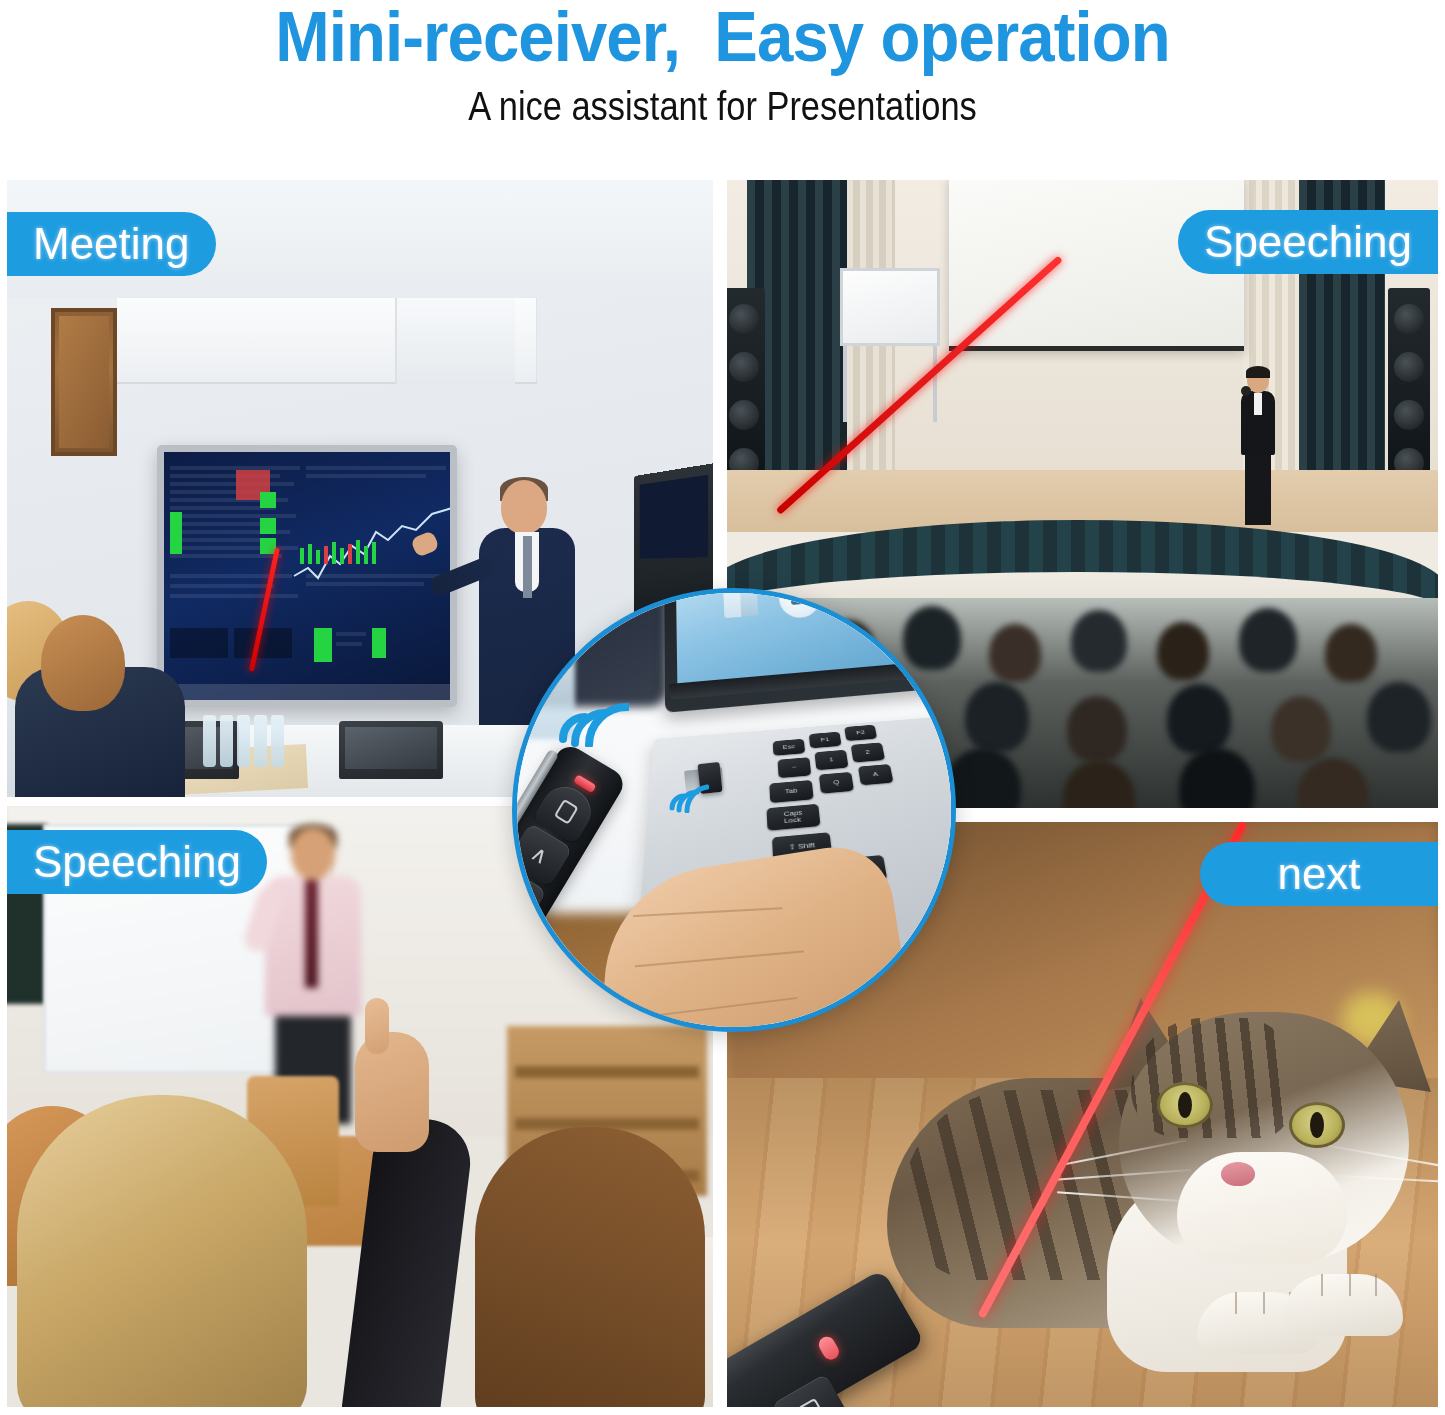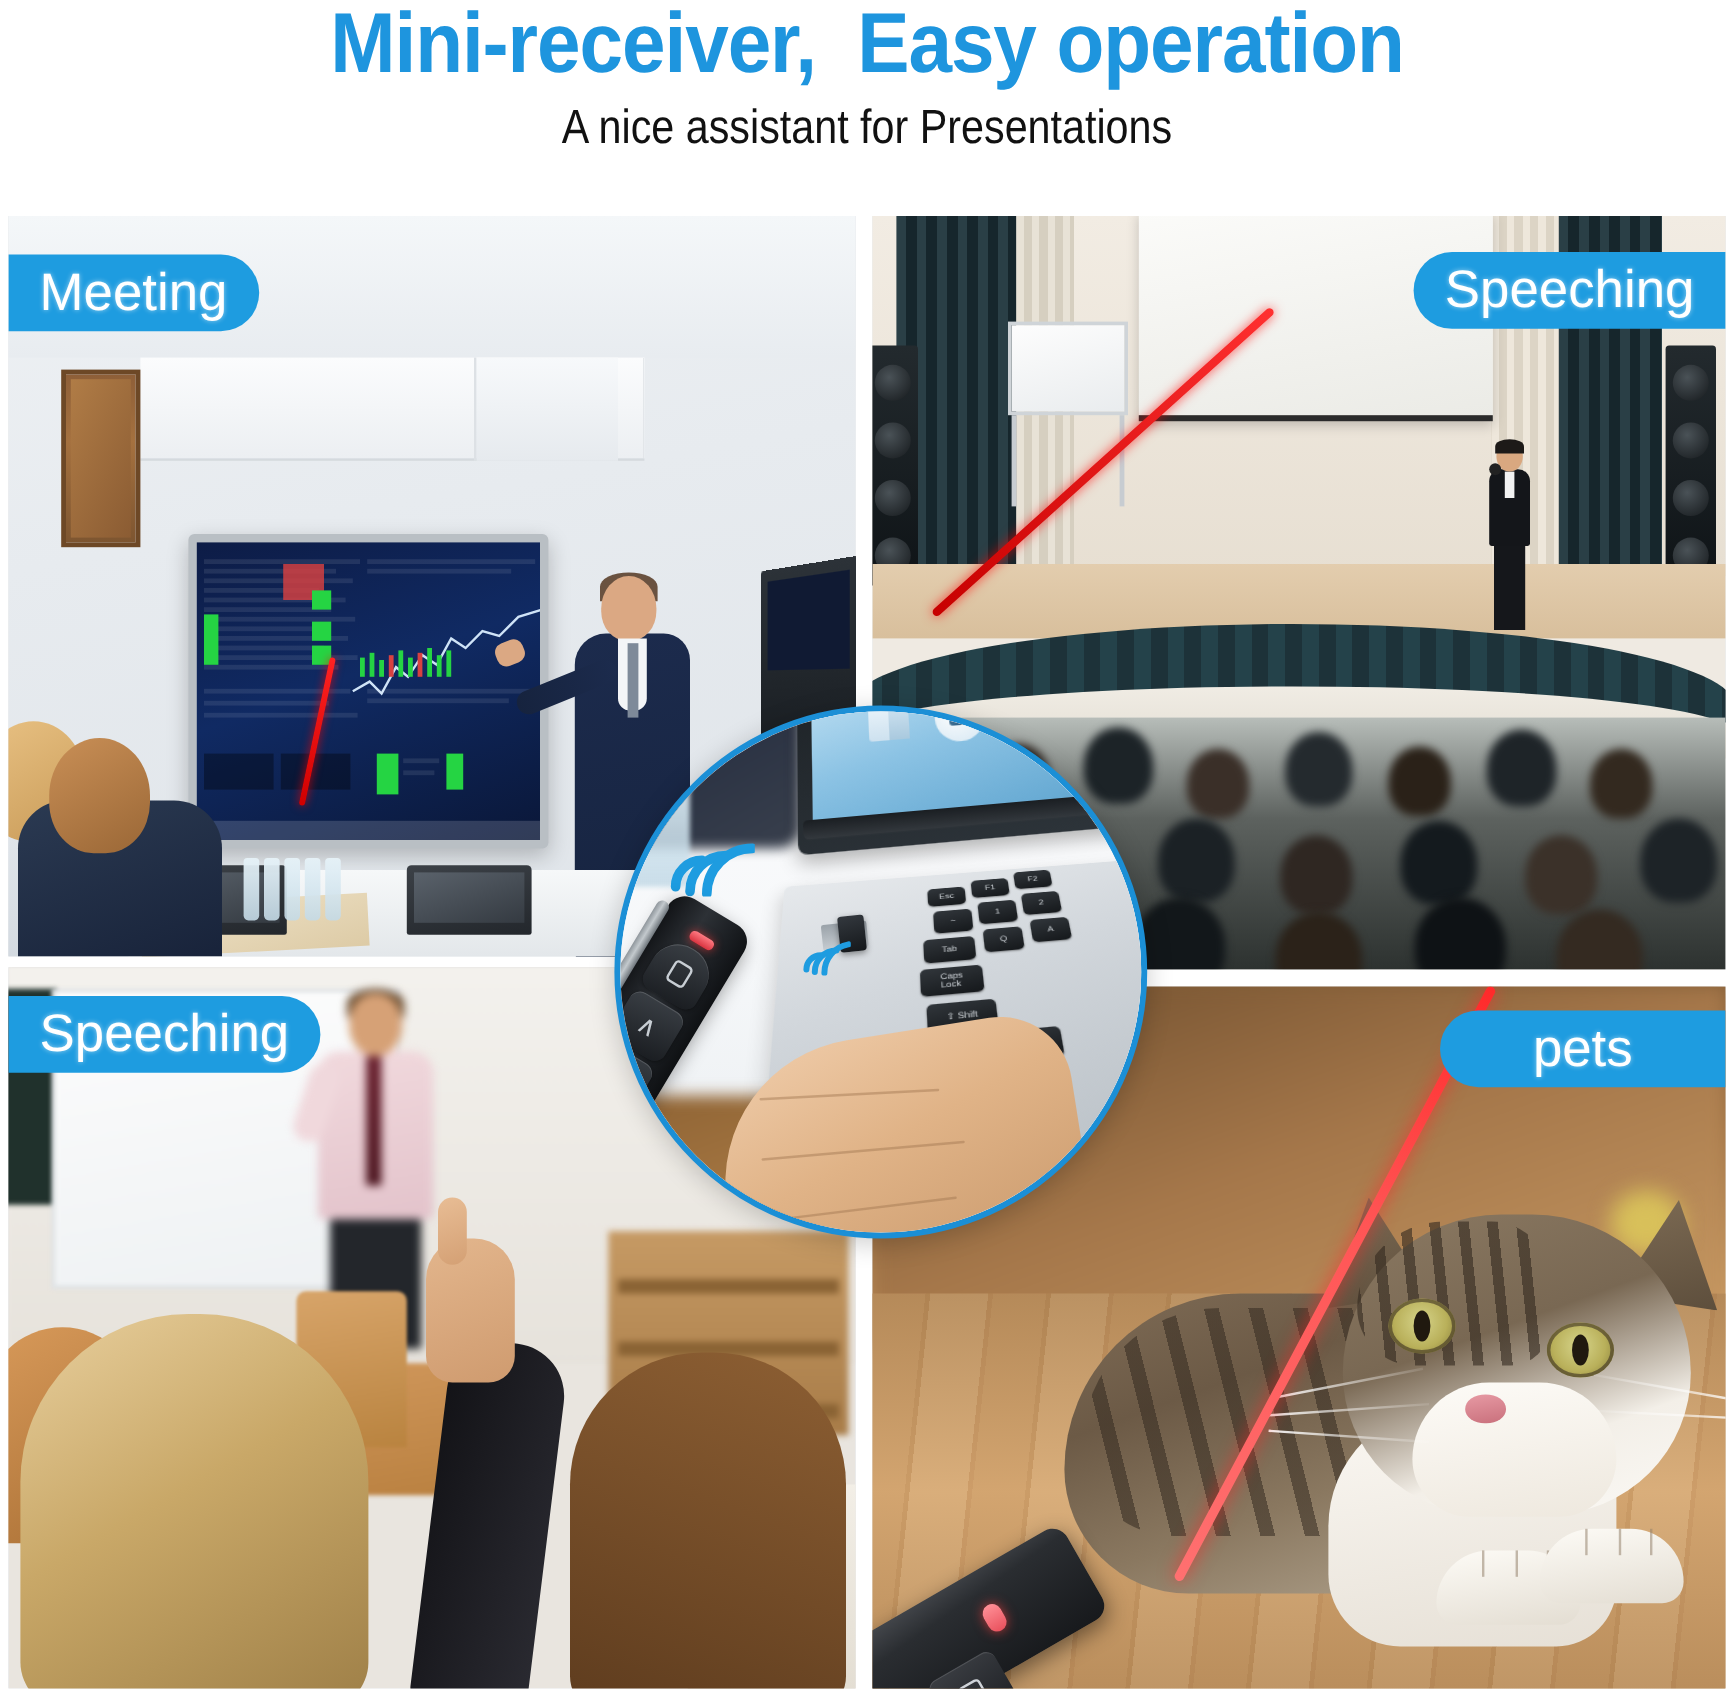--- a/index.html
+++ b/index.html
@@ -663,21 +663,21 @@
 
       <div class="pt-remote">
         <div class="pt-remote-body"></div>
         <div class="pt-remote-led"></div>
         <div class="pt-btn pt-btn-screen">
           <div class="pt-screen-glyph"></div>
         </div>
 
       </div>
     </div>
-    <div class="badge right" id="badge-pets">pets</div>
+    <div class="badge right" id="badge-pets">next</div>
   </div>
 
 </div>
 
 <div id="circle-inset">
   <div class="ci-desk"></div>
   <div class="ci-topstrip"></div>
   <div class="ci-blur-left"></div>
   <div class="ci-bottles"></div>
   <div class="ci-blur-bottom"></div>

